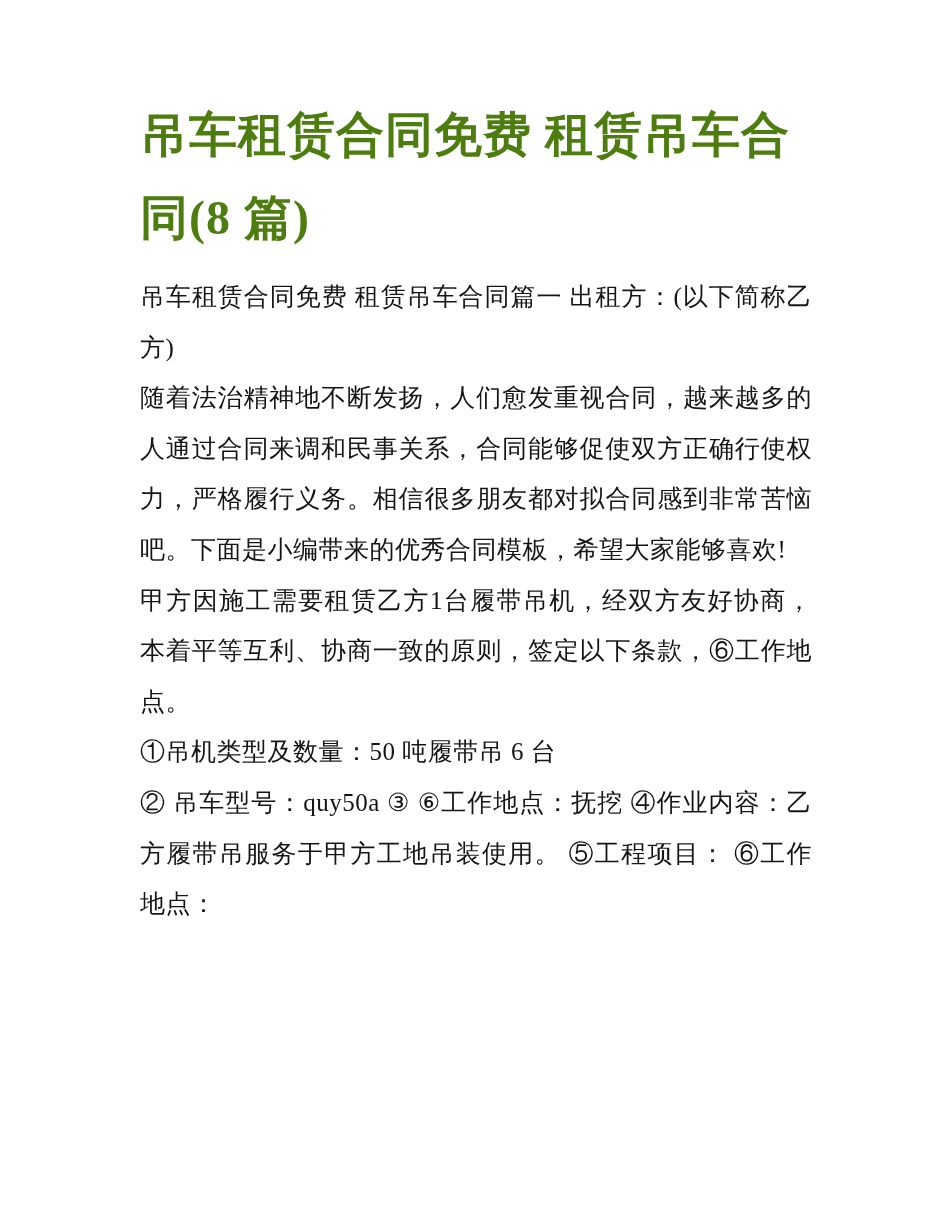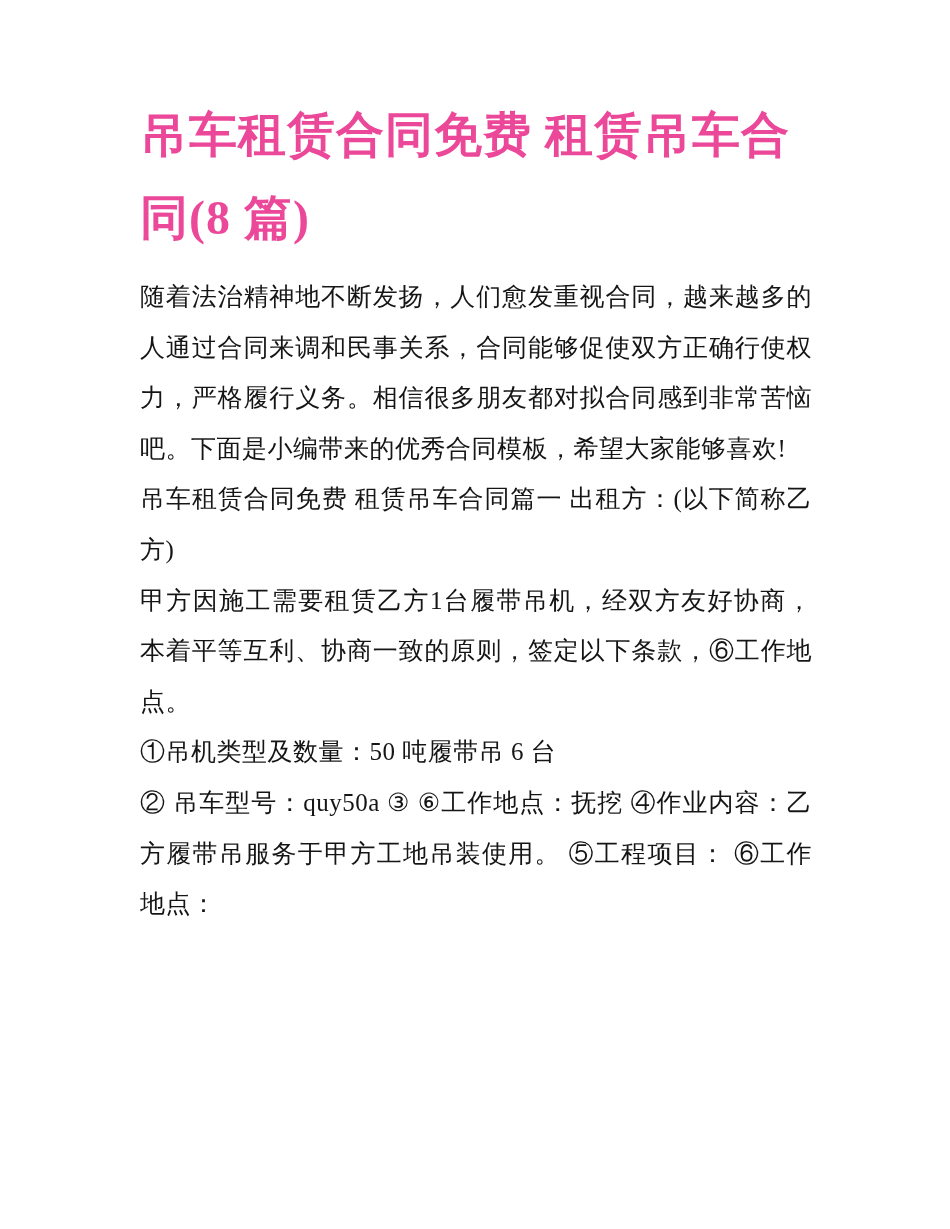--- a/index.html
+++ b/index.html
@@ -16,21 +16,21 @@
     padding: 93px 138px 0 140px;
     font-family: "Liberation Serif", "DejaVu Serif", serif;
     color: #111111;
     overflow: hidden;
   }
   h1.doc-title {
     margin: 0 0 0 0;
     font-size: 48px;
     line-height: 83px;
     font-weight: bold;
-    color: #ec4899;
+    color: #4d7c0f;
     text-align: left;
     letter-spacing: 1px;
   }
   .doc-body {
     margin-top: 13px;
   }
   .doc-body p {
     margin: 0;
     font-size: 25px;
     line-height: 50.6px;
@@ -40,19 +40,19 @@
     word-break: normal;
   }
 </style>
 </head>
 <body>
 
 <div class="page">
   <h1 class="doc-title">吊车租赁合同免费 租赁吊车合同(8 篇)</h1>
 
   <div class="doc-body">
+    <p>吊车租赁合同免费 租赁吊车合同篇一 出租方：(以下简称乙方)</p>
     <p>随着法治精神地不断发扬，人们愈发重视合同，越来越多的人通过合同来调和民事关系，合同能够促使双方正确行使权力，严格履行义务。相信很多朋友都对拟合同感到非常苦恼吧。下面是小编带来的优秀合同模板，希望大家能够喜欢!</p>
-    <p>吊车租赁合同免费 租赁吊车合同篇一 出租方：(以下简称乙方)</p>
     <p>甲方因施工需要租赁乙方1台履带吊机，经双方友好协商，本着平等互利、协商一致的原则，签定以下条款，⑥工作地点。</p>
     <p>①吊机类型及数量：50 吨履带吊 6 台</p>
     <p>② 吊车型号：quy50a ③ ⑥工作地点：抚挖 ④作业内容：乙方履带吊服务于甲方工地吊装使用。 ⑤工程项目： ⑥工作地点：</p>
   </div>
 </div>
 
 </body></html>

